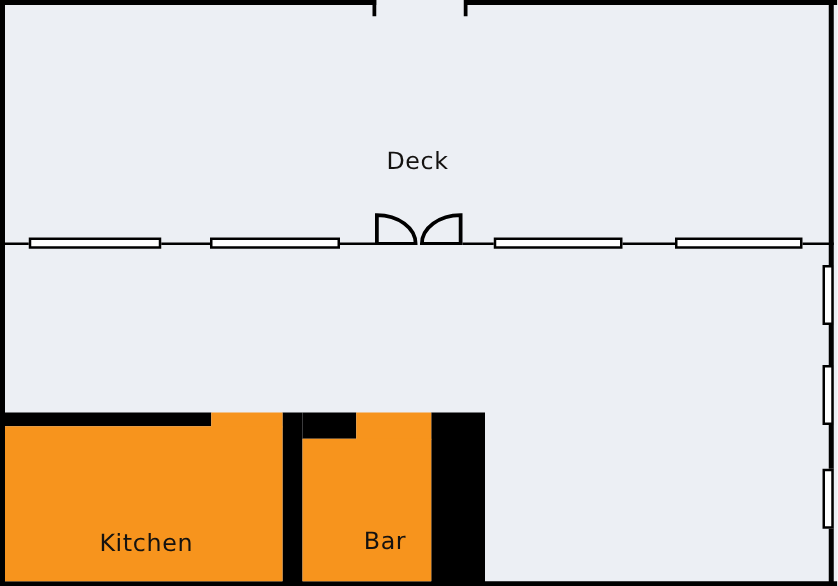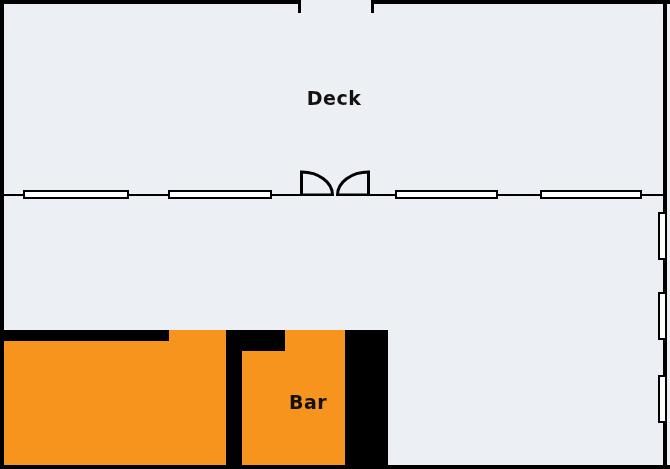--- a/index.html
+++ b/index.html
@@ -22,26 +22,27 @@
   .abs { position: absolute; }
   .wall { background: var(--wall); }
   .room { background: var(--room-fill); }
   .window {
     background: var(--window-fill);
     border: 2px solid var(--wall);
   }
   .label {
     position: absolute;
     color: var(--label-text);
-    font-weight: 700;
+    font-weight: 400;
     font-size: 19px;
     letter-spacing: 0.5px;
     text-align: right;
     white-space: nowrap;
     transform: translate(-50%, -50%);
+    margin-top: 31px;
   }
   .door-svg { position: absolute; }
 </style>
 </head>
 <body>
 
 <div class="plan">
 
   <div class="abs" style="left:4px; top:4px; width:659px; height:190px;"></div>
 
@@ -75,15 +76,16 @@
   <div class="abs wall" style="left:242px; top:330px; width:43px; height:21px;"></div>
   <div class="abs wall" style="left:345px; top:330px; width:43px; height:139px;"></div>
 
   <div class="abs room" style="left:169px; top:330px; width:57px; height:12px;"></div>
   <div class="abs room" style="left:4px; top:341px; width:222px; height:124px;"></div>
 
   <div class="abs room" style="left:285px; top:330px; width:60px; height:22px;"></div>
   <div class="abs room" style="left:242px; top:351px; width:103px; height:114px;"></div>
 
   <div class="label" style="left:334px; top:98px;">Deck</div>
+  <div class="label" style="left:117px; top:404px;">Kitchen</div>
   <div class="label" style="left:308px; top:402px;">Bar</div>
 
 </div>
 
 </body></html>

